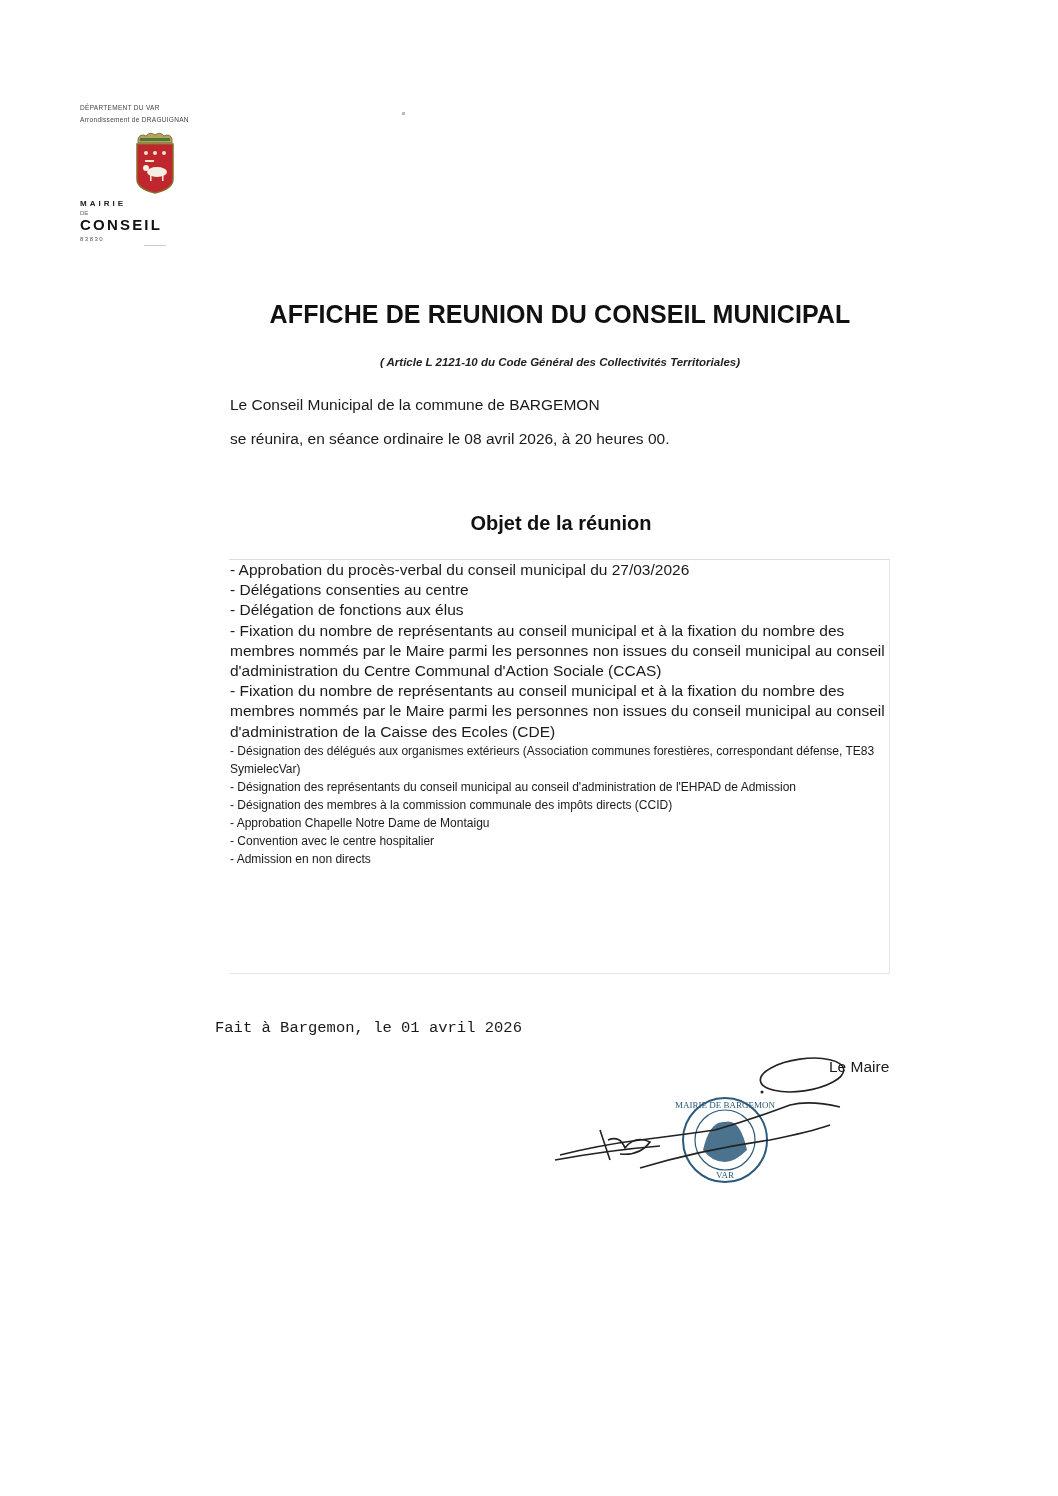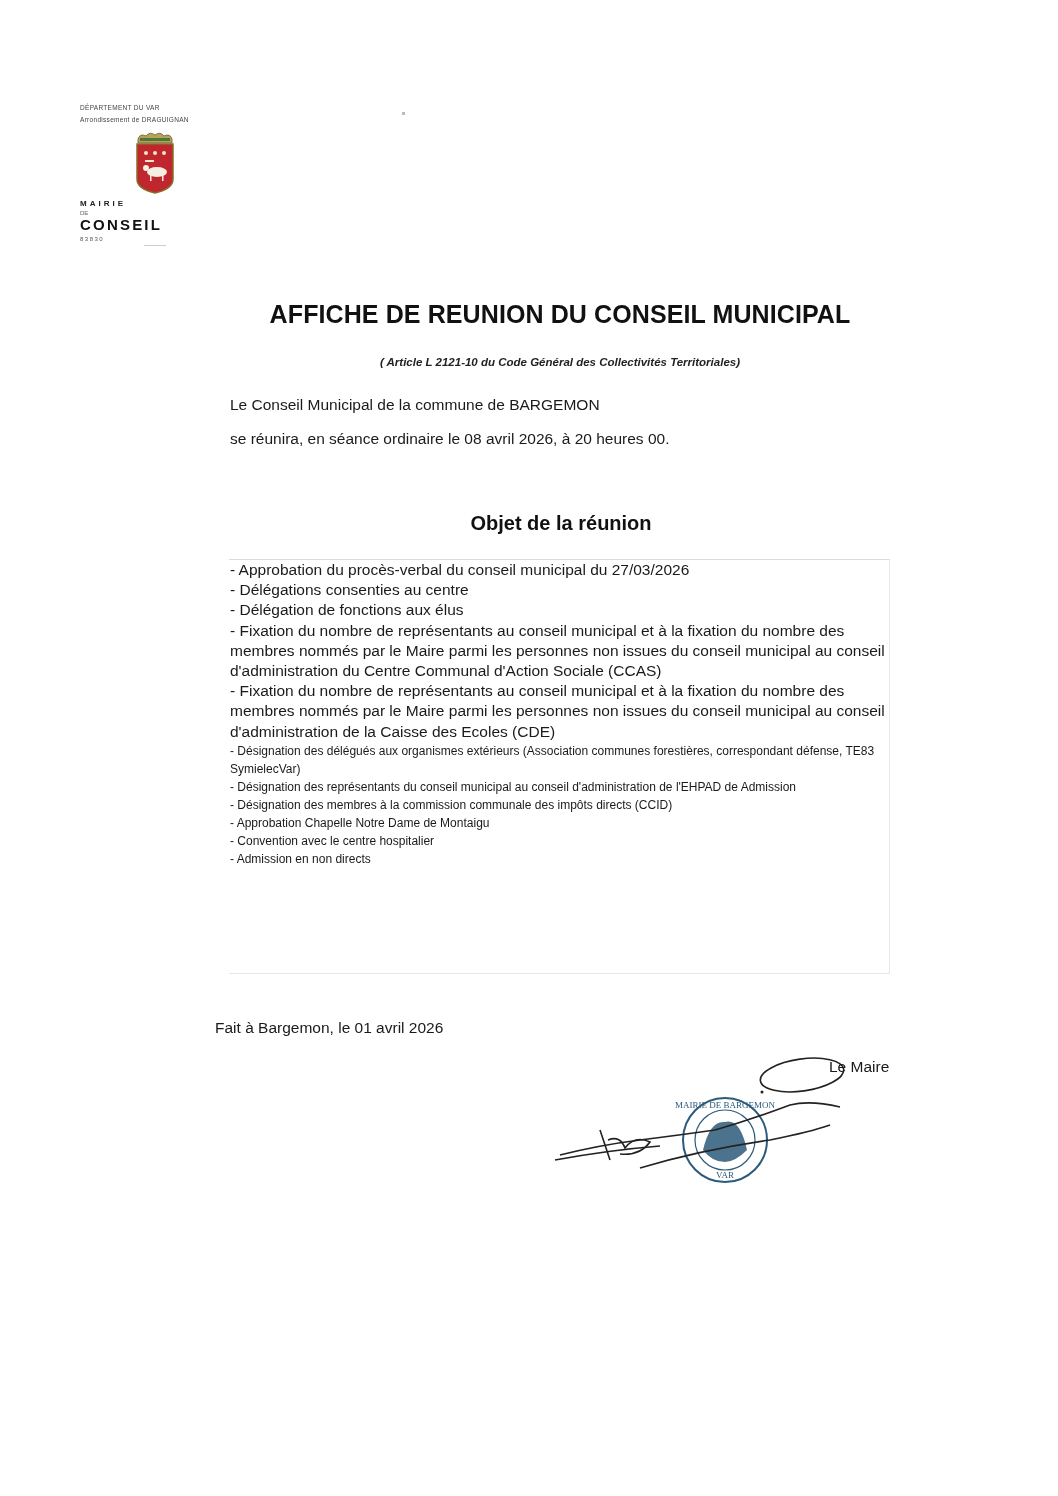--- a/index.html
+++ b/index.html
@@ -31,21 +31,21 @@
     .section-title { position: absolute; left: 0; width: 1122px; top: 512px; text-align: center;
                      font-size: 20px; font-weight: bold; color: #111; }
 
     .agenda-box { position: absolute; left: 229px; top: 559px; width: 661px; height: 415px;
                   border-top: 1px solid #dcdcdc; border-right: 1px solid #e6e6e6;
                   border-bottom: 1px solid #e6e6e6; box-sizing: border-box; }
     .agenda-list { position: absolute; left: 230px; top: 560px; width: 670px; margin: 0; padding: 0; list-style: none; }
     .agenda-list li { font-size: 15.5px; line-height: 20.2px; color: #1a1a1a; }
     .agenda-list li.big { font-size: 12px; line-height: 18px; }
 
-    .fait { position: absolute; left: 215px; top: 1019px; font-size: 15.5px; color: #1a1a1a; }
+    .fait { position: absolute; left: 215px; top: 1019px; font-size: 15.5px; color: #1a1a1a; font-family: Liberation Mono, monospace; }
     .maire-label { position: absolute; left: 829px; top: 1058px; font-size: 15.5px; color: #1a1a1a; }
 
     .signature { position: absolute; left: 540px; top: 1050px; width: 360px; height: 140px; }
     .signature svg { width: 360px; height: 140px; display: block; }
   </style>
 </head>
 <body>
 
 <div class="letterhead">
   <div class="lh-small">DÉPARTEMENT DU VAR</div>

